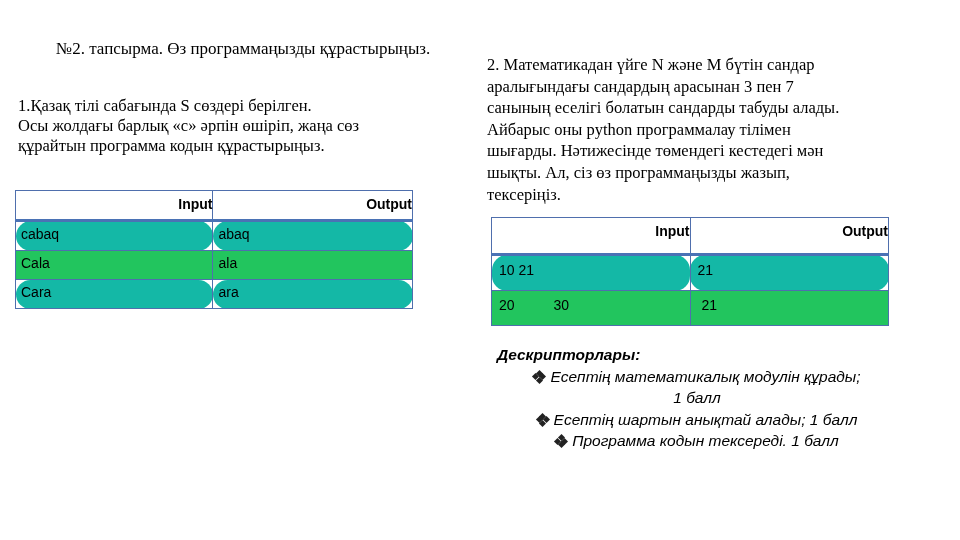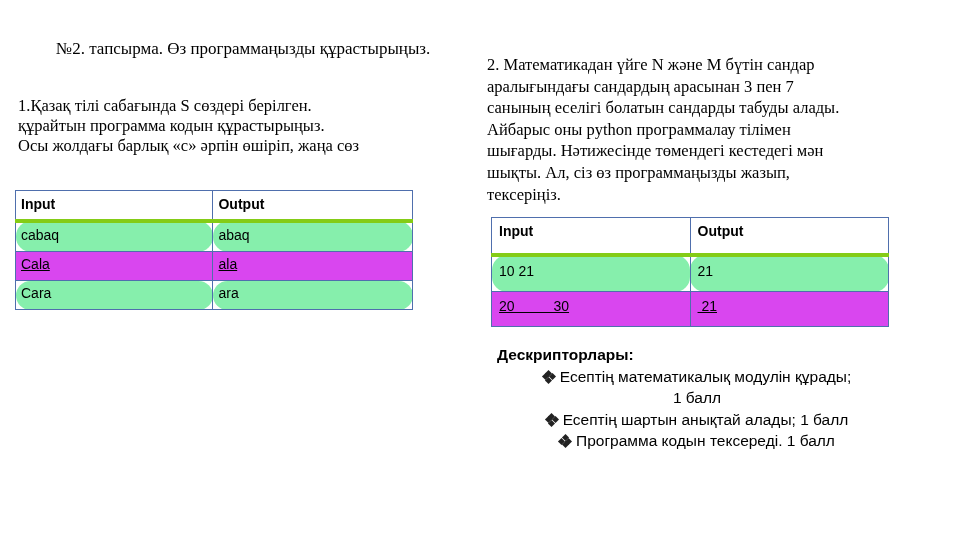--- a/index.html
+++ b/index.html
@@ -12,20 +12,21 @@
       height: 540px;
       position: relative;
       overflow: hidden;
       color: #000;
     }
     .serif {
       font-family: "Liberation Serif", "DejaVu Serif", serif;
     }
     .sans {
       font-family: "Liberation Sans", "DejaVu Sans", sans-serif;
+      font-style: italic;
     }
     .title {
       position: absolute;
       left: 56px;
       top: 38px;
       font-size: 17px;
       white-space: nowrap;
       line-height: 22px;
     }
     .task1 {
@@ -61,24 +62,25 @@
       font-weight: normal;
     }
     table.data-table th {
       font-weight: bold;
       background: #ffffff;
     }
     table.data-table thead tr {
       border-bottom: 3px solid #4a72b5;
     }
     table.data-table thead th {
-      border-bottom: 4px solid #84cc16;
-    }
-    tr.shade td { background: #86efac; border-radius: 15px; }
-    tr.plain td { background: #d946ef; text-decoration: underline; }
+      border-bottom: 2px solid #84cc16;
+      text-align: right;
+    }
+    tr.shade td { background: #14b8a6; border-radius: 15px; }
+    tr.plain td { background: #22c55e; }
 
     #t1 { left: 15px; top: 190px; width: 398px; }
     #t1 col.c1 { width: 198px; }
     #t1 col.c2 { width: 200px; }
     #t1 th { height: 28px; line-height: 26px; }
     #t1 td { height: 28px; line-height: 24px; }
 
     #t2 { left: 491px; top: 217px; width: 398px; }
     #t2 col.c1 { width: 199px; }
     #t2 col.c2 { width: 199px; }
@@ -116,22 +118,22 @@
     .bullet span.c { left: 7px; top: 3.5px; }
     .bullet span.d { left: 3.5px; top: 7px; }
   </style>
 </head>
 <body>
 
 <div class="title serif">№2. тапсырма. Өз программаңызды құрастырыңыз.</div>
 
 <div class="task1 serif">
   <div>1.Қазақ тілі сабағында S сөздері берілген.</div>
+  <div>Осы жолдағы барлық «с» әрпін өшіріп, жаңа сөз</div>
   <div>құрайтын программа кодын құрастырыңыз.</div>
-  <div>Осы жолдағы барлық «с» әрпін өшіріп, жаңа сөз</div>
 </div>
 
 <table id="t1" class="data-table">
   <colgroup>
       <col class="c1">
       <col class="c2">
     </colgroup>
   <thead>
     <tr>
       <th>Input</th>

